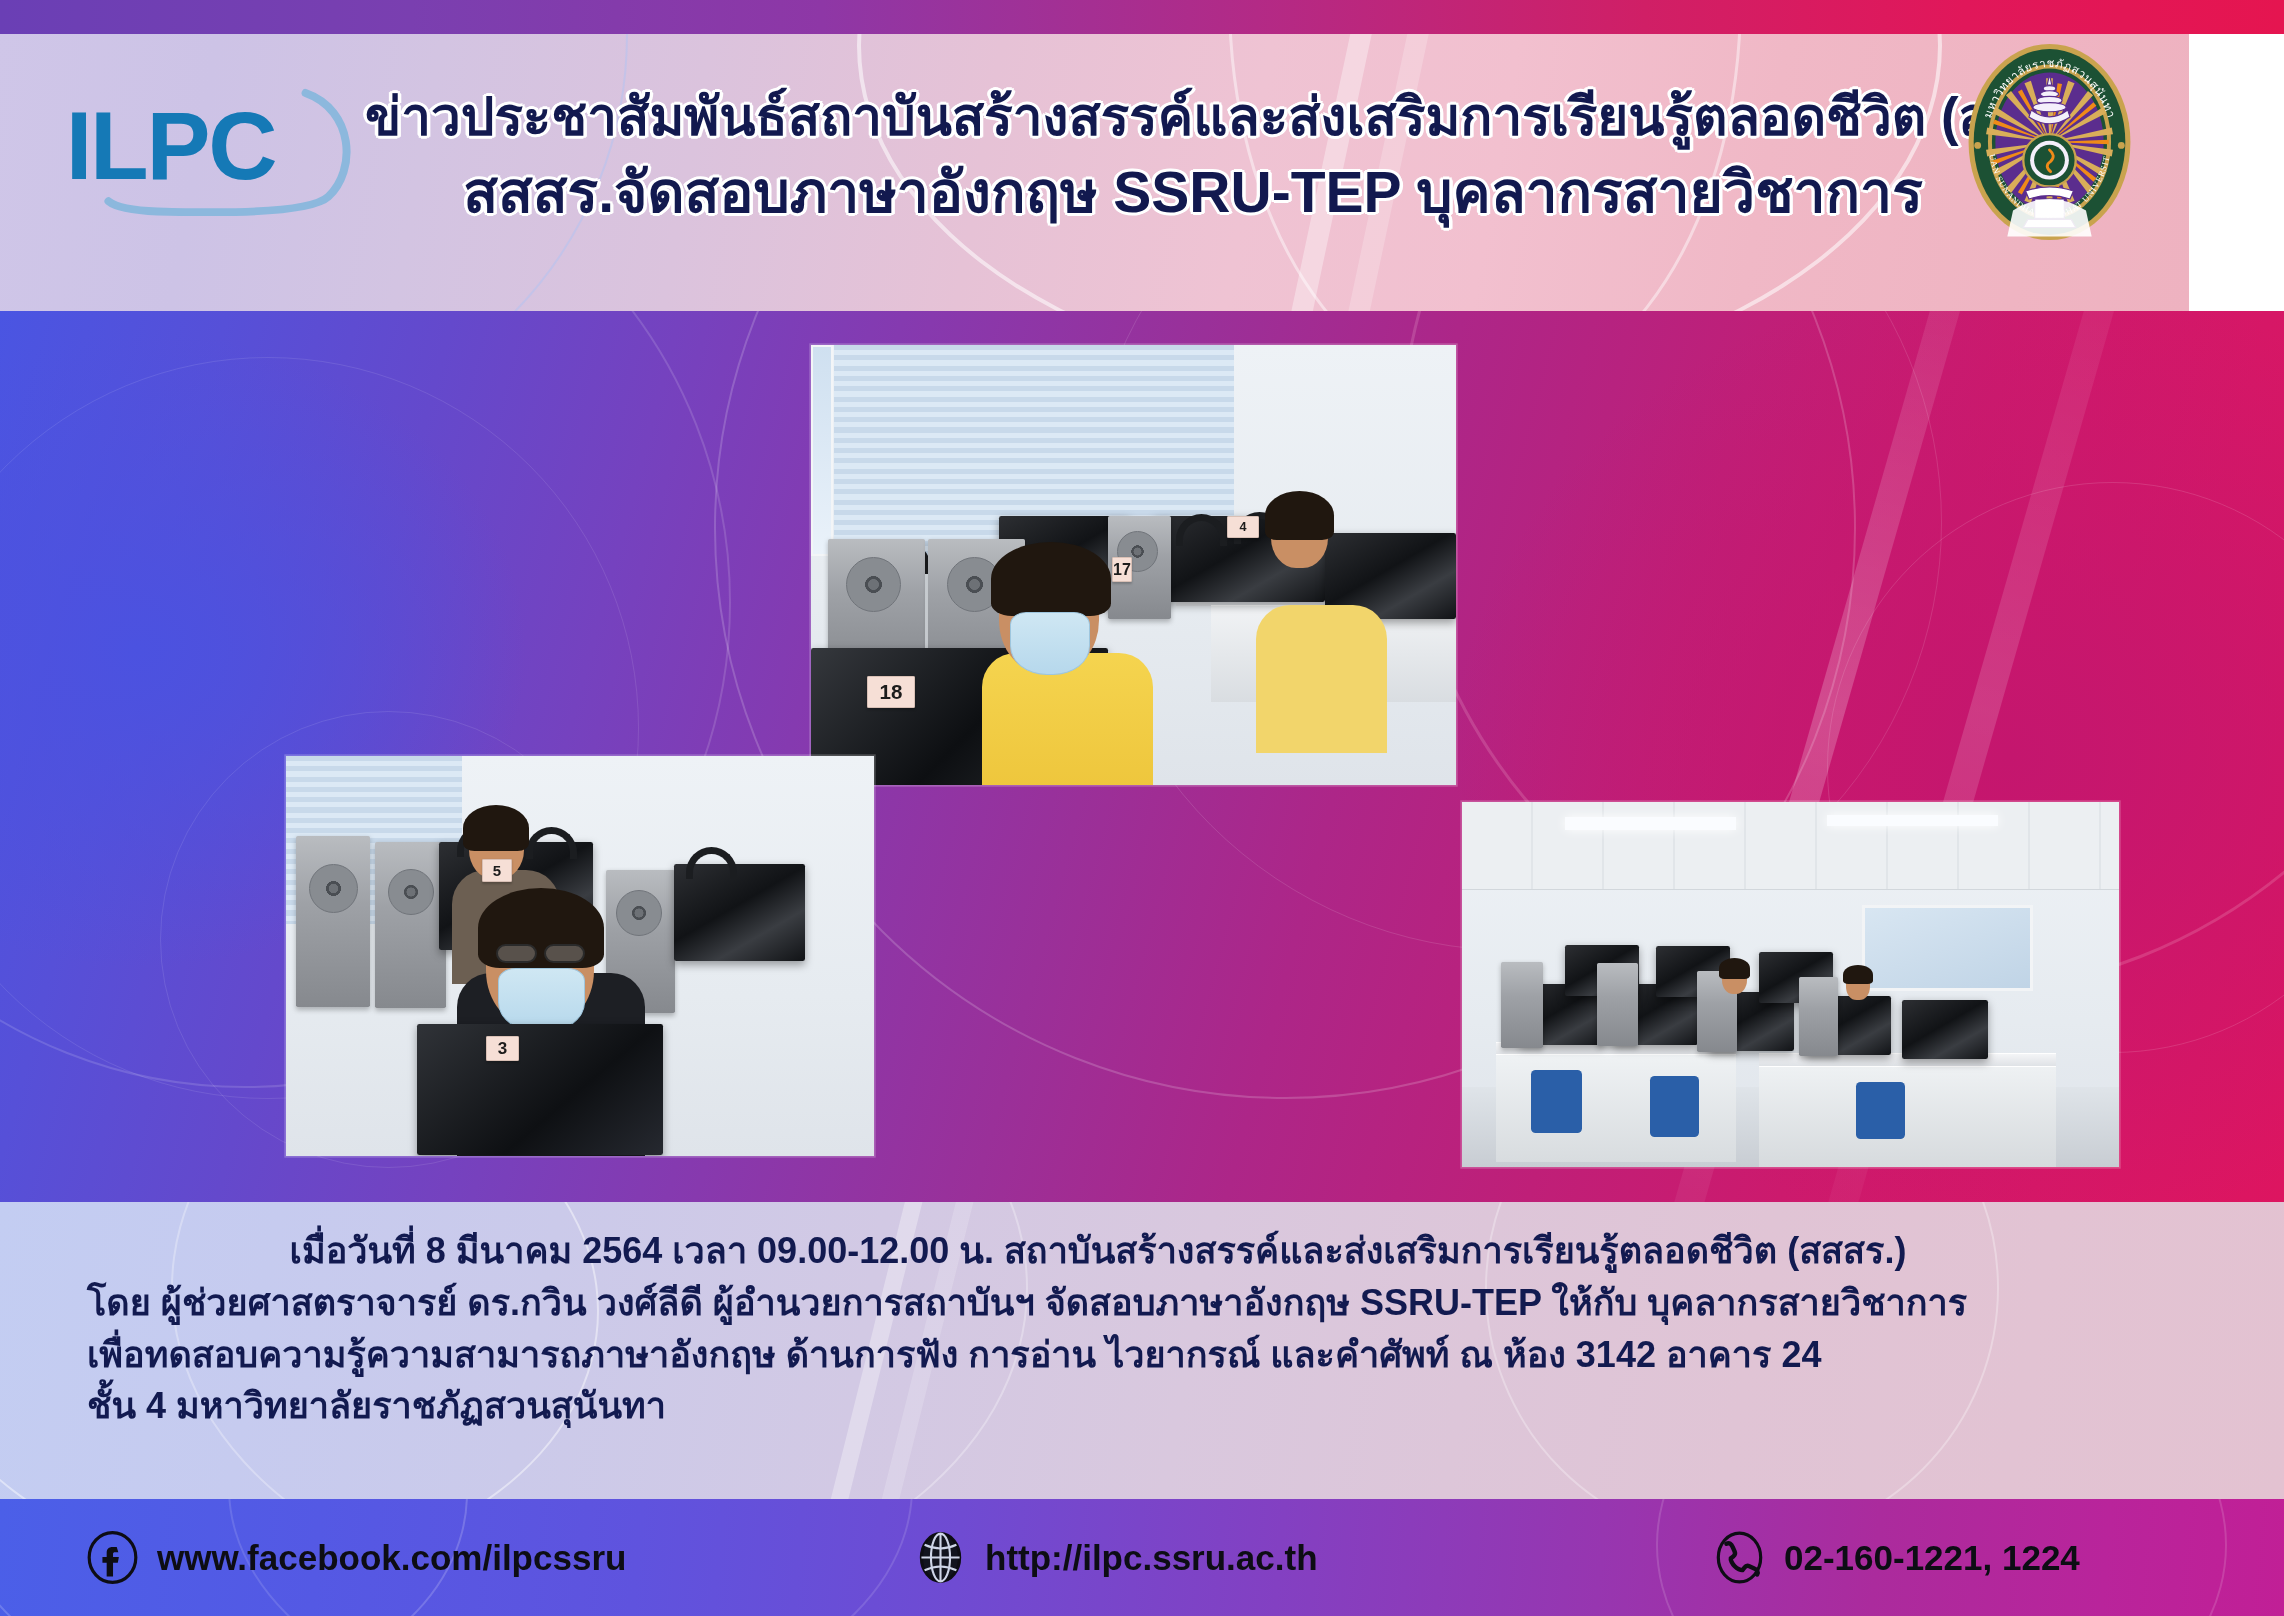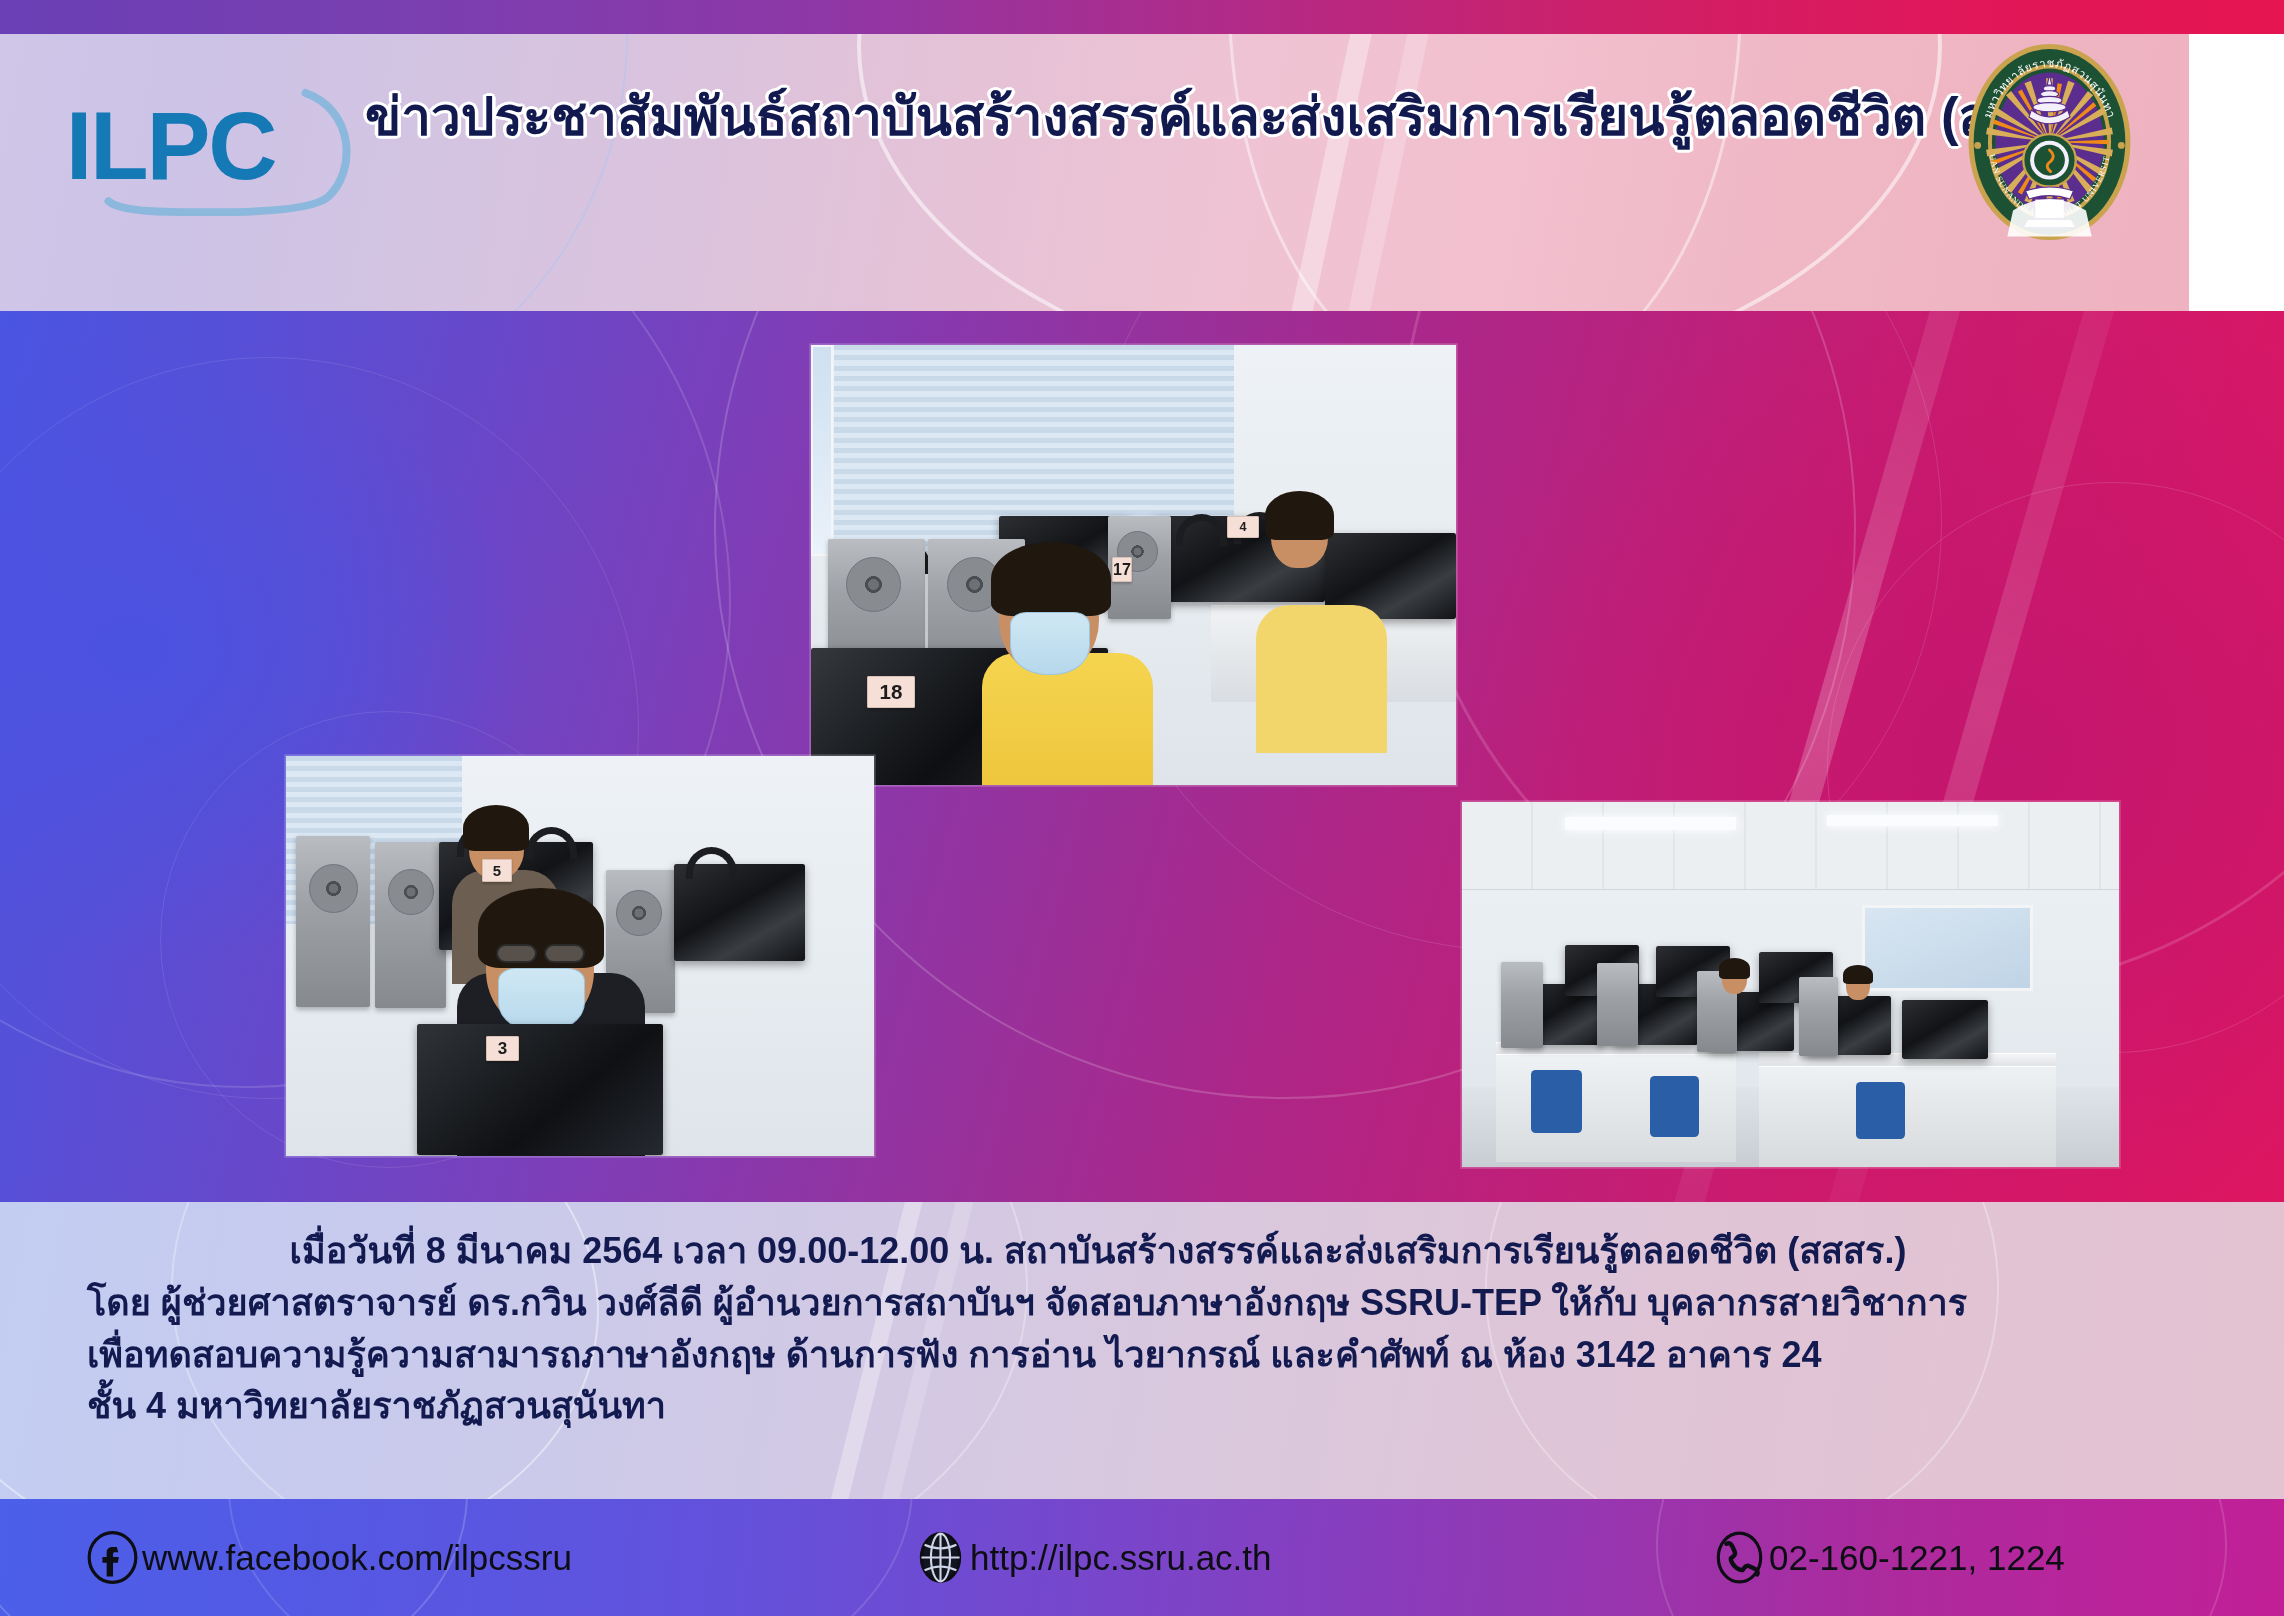--- a/index.html
+++ b/index.html
@@ -240,24 +240,24 @@
     z-index:4;
   }
   .ft-arc {
     position:absolute; border-radius:50%;
     border:2.3px solid rgba(255,255,255,.18);
   }
   .fa1 { width:514px; height:400px; left:-46px; top:-206px;}
   .fa2 { width:685px; height:457px; left:228px; top:-240px; border-color:rgba(255,255,255,.13);}
   .fa3 { width:571px; height:434px; left:1656px; top:-171px; border-color:rgba(255,255,255,.14);}
   .ft-item {
-    position:absolute; display:flex; align-items:center; gap:3px;
+    position:absolute; display:flex; align-items:center; gap:18px;
     color:#0d0d14;
     font-family:"Liberation Sans","DejaVu Sans",sans-serif;
-    font-size:35px; font-weight:normal;
+    font-size:35px; font-weight:bold;
   }
   .ft-fb    { left:86px;  top:32px; }
   .ft-web   { left:914px; top:32px; }
   .ft-phone { left:1713px; top:32px; }
   .ft-icon  { width:53px; height:53px; flex:0 0 53px; }
 
   
   .ilpc-ring {
     position:absolute; left:0; top:0; width:343px; height:131px;
     pointer-events:none;
@@ -408,20 +408,21 @@
 
     <div class="ilpc-logo">
       <svg class="ilpc-ring" viewBox="0 0 600 230">
         <path d="M430 14 C515 44 520 150 470 196 C440 224 300 226 170 222 C120 220 96 214 84 204" fill="none" stroke="#8cb8dd" stroke-width="14" stroke-linecap="round"></path>
       </svg>
       <div class="ilpc-text">ILPC</div>
     </div>
 
     <div class="hdr-titles">
       <div class="hdr-line1">ข่าวประชาสัมพันธ์สถาบันสร้างสรรค์และส่งเสริมการเรียนรู้ตลอดชีวิต (สสสร.)</div>
+      <div class="hdr-line2">สสสร.จัดสอบภาษาอังกฤษ SSRU-TEP บุคลากรสายวิชาการ</div>
     </div>
 
     <svg class="seal" viewBox="0 0 300 360">
       <ellipse cx="150" cy="180" rx="142" ry="172" fill="#c9a34e"></ellipse>
       <ellipse cx="150" cy="180" rx="133" ry="163" fill="#1c5134"></ellipse>
       <ellipse cx="150" cy="180" rx="108" ry="136" fill="#c9a34e"></ellipse>
       <ellipse cx="150" cy="180" rx="101" ry="129" fill="#1c5134"></ellipse>
       <ellipse cx="150" cy="180" rx="95" ry="122" fill="#5b2d8e"></ellipse>
 
       <g fill="#d9b05c">

